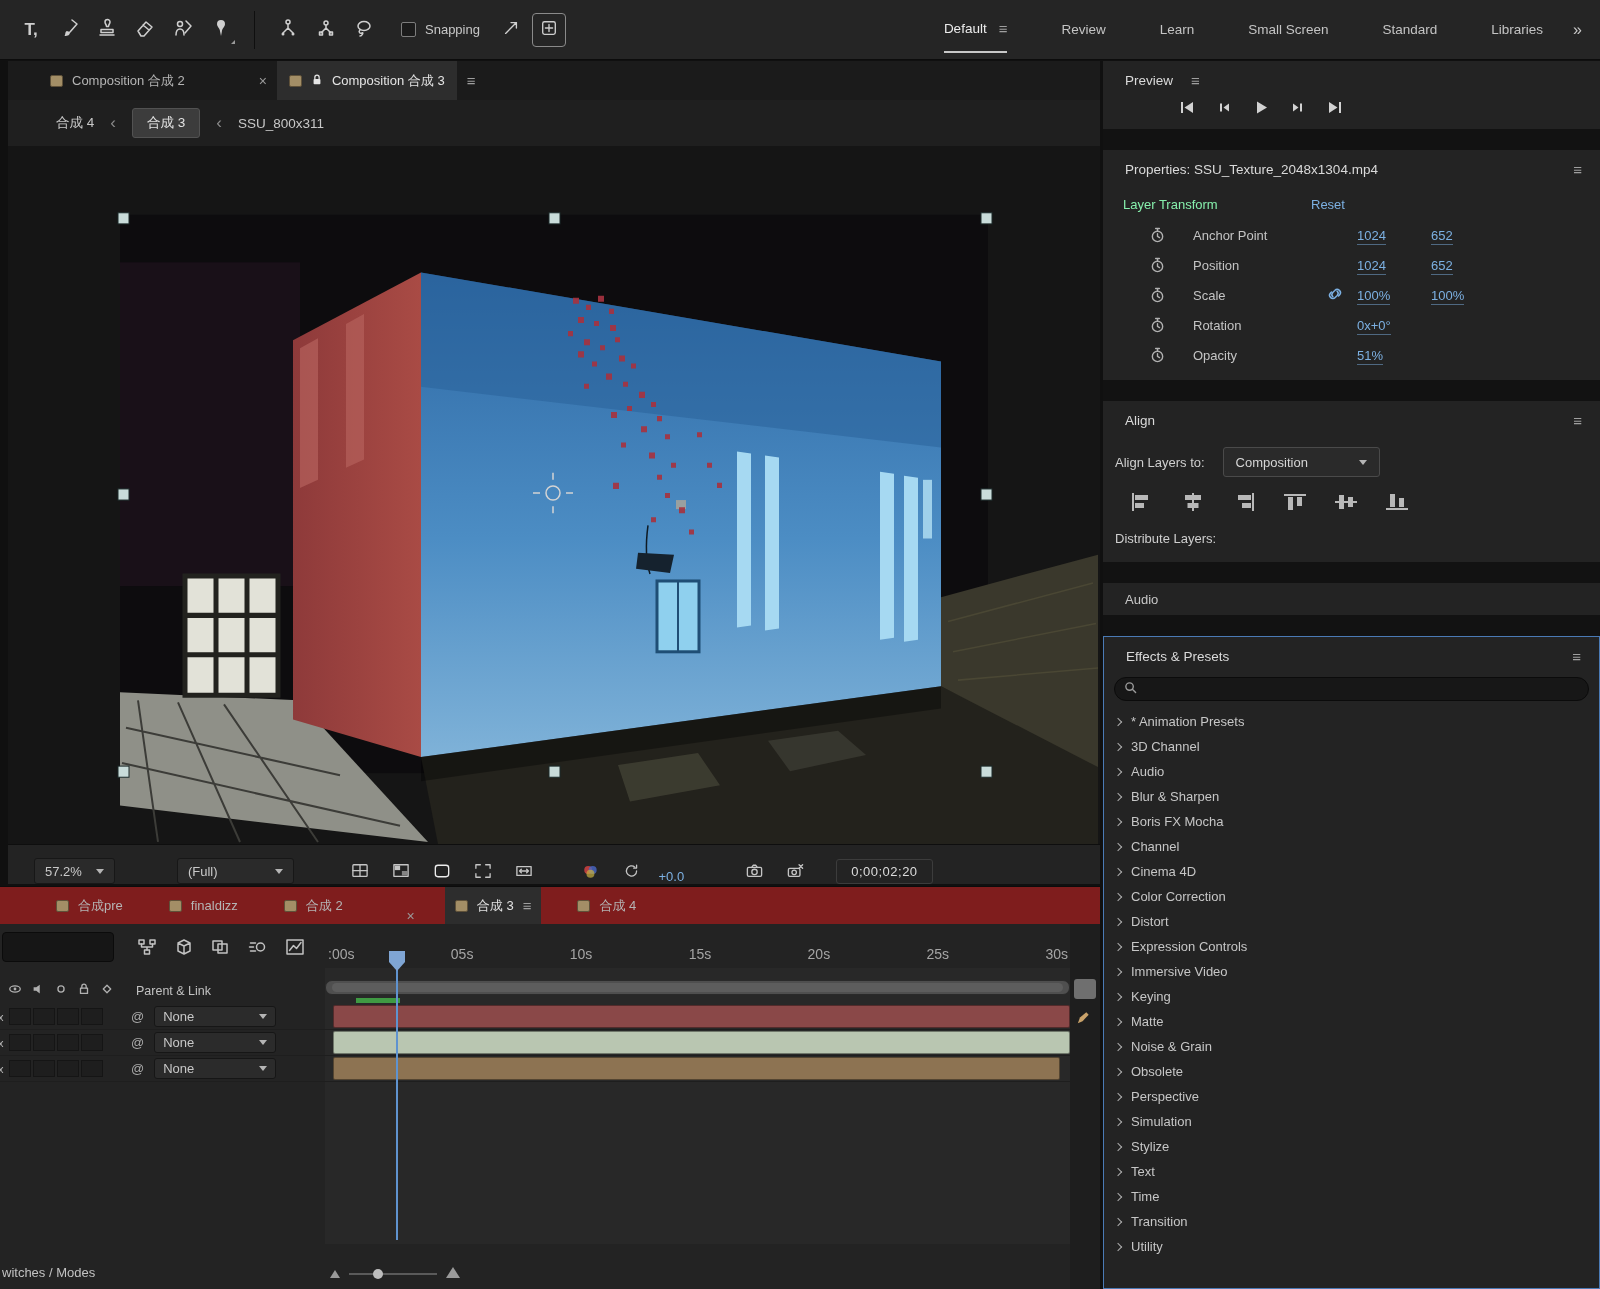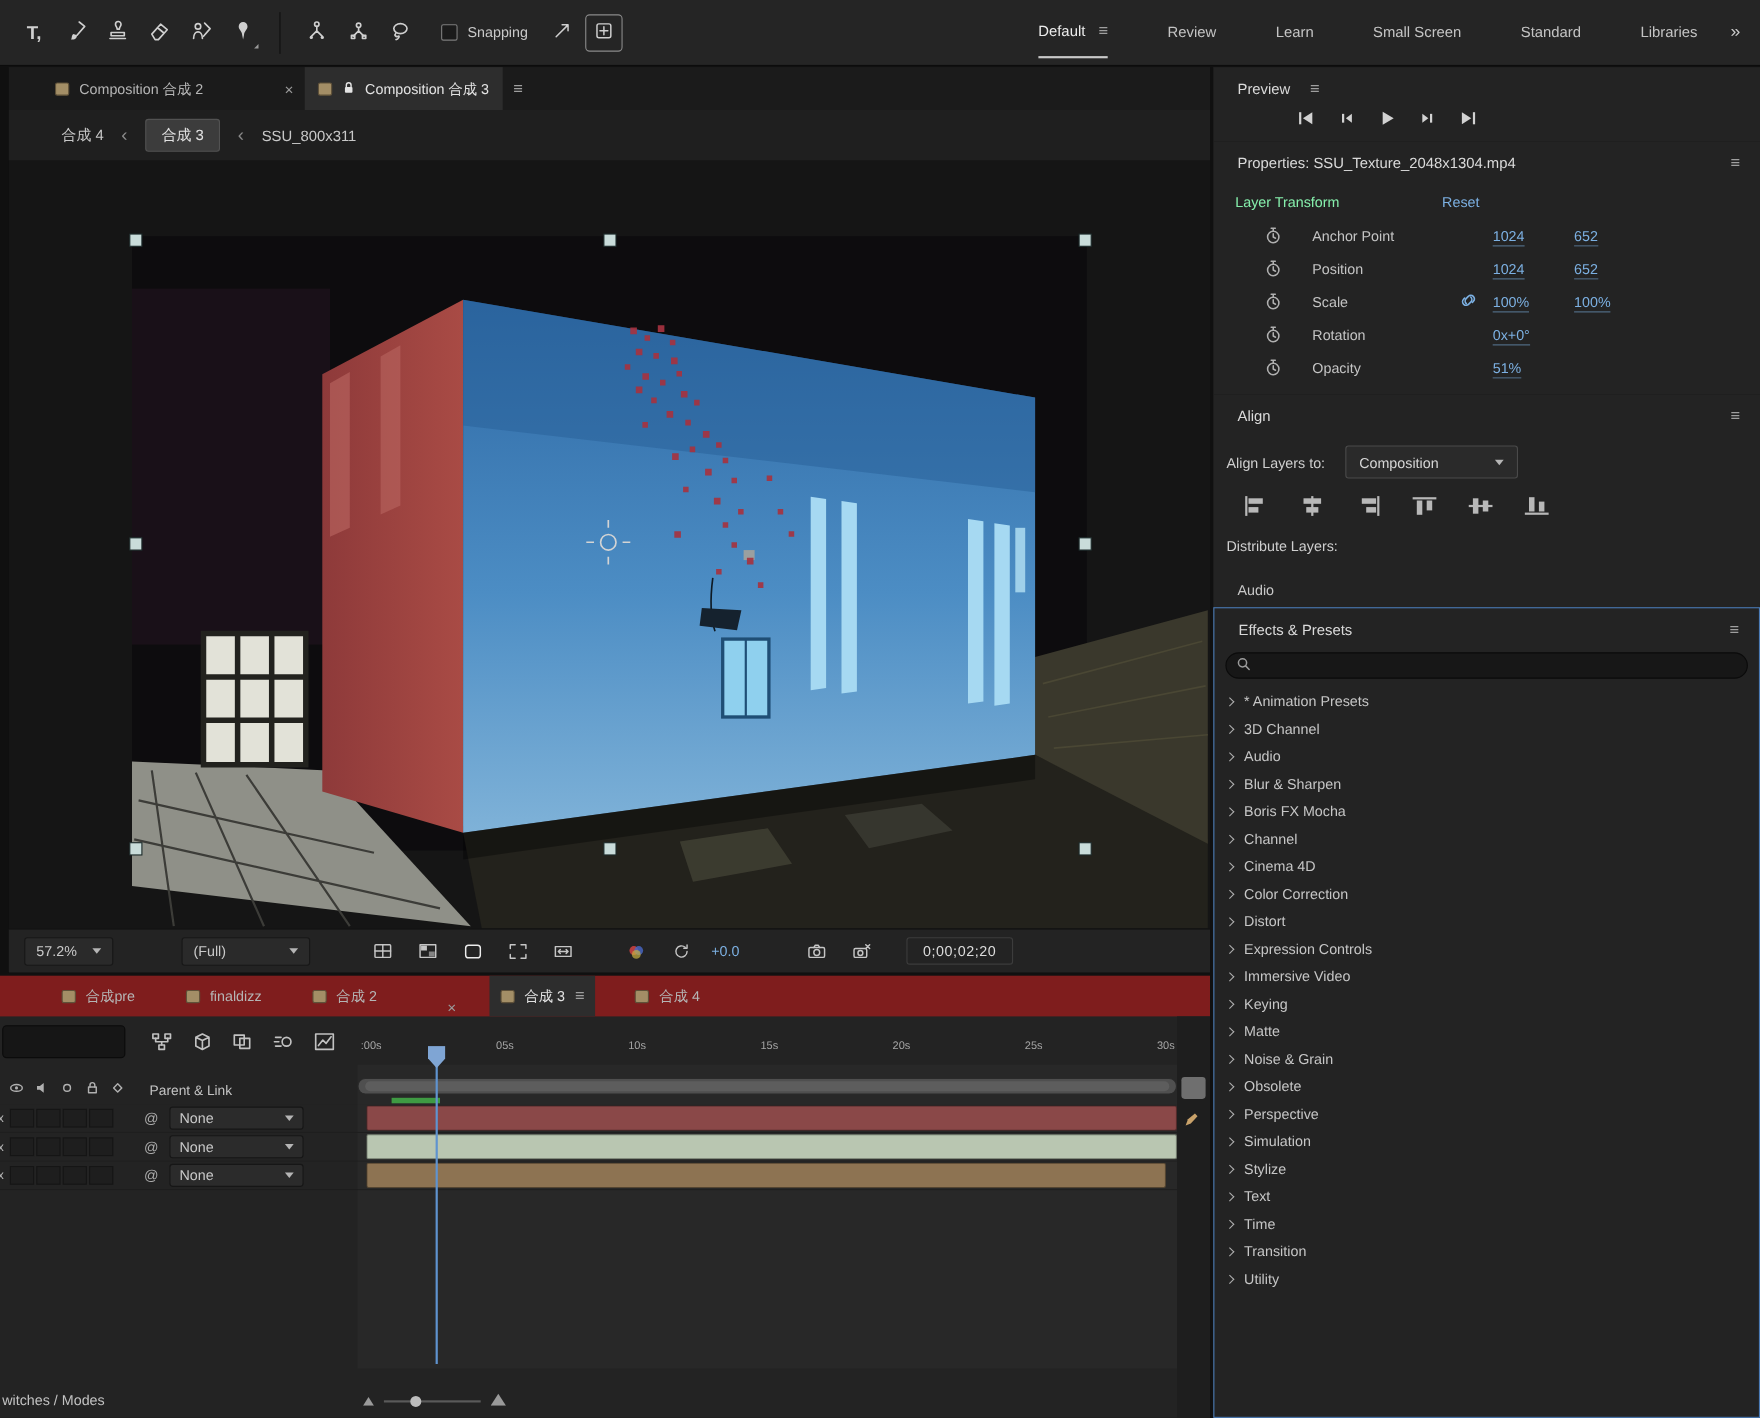--- a/index.html
+++ b/index.html
@@ -34,39 +34,39 @@
   .comp-tabs{height:39px;background:#1b1b1b;display:flex;align-items:center;padding-left:30px;flex:none}
   .tab{display:flex;align-items:center;gap:9px;padding:0 12px;height:39px;color:#b5b5b5}
   .tab.active{background:#2d2d2d;color:#e4e4e4}
   .close-x{color:#9a9a9a;font-size:14px;margin:0 10px 0 62px}
   .tab-menu{margin-left:10px}
   .breadcrumb{height:46px;display:flex;align-items:center;gap:16px;padding-left:48px;background:#1f1f1f;flex:none;font-size:13.5px}
   .crumb-sep{color:#8a8a8a;font-size:17px}
   .crumb-box{background:#3c3c3c;border:1px solid #525252;border-radius:3px;padding:5px 14px;color:#e2e2e2}
   .viewport{flex:1;position:relative;background:#141414;overflow:hidden}
   .viewport svg{position:absolute;inset:0;width:100%;height:100%}
-  .comp-bottom{height:40px;background:#232323;border-top:1px solid #0e0e0e;display:flex;align-items:center;padding-left:14px;gap:13px;flex:none}
+  .comp-bottom{height:40px;background:#232323;border-top:1px solid #0e0e0e;display:flex;align-items:flex-end;padding-left:26px;gap:13px;flex:none}
   .select{height:26px;background:#2a2a2a;border:1px solid #171717;border-radius:3px;display:flex;align-items:center;gap:14px;padding:0 10px;color:#c9c9c9}
   .cb-icon{width:28px;height:26px;display:flex;align-items:center;justify-content:center;color:#c5c5c5}
   .bright{color:#ececec}
   .exposure{color:var(--blue)}
   .timecode-box{border:1px solid #3c3c3c;border-radius:3px;padding:4px 14px;color:#dcdcdc;letter-spacing:.5px;margin-left:14px}
 
   
   .timeline{position:absolute;left:0;top:886px;width:1100px;height:403px;background:#232323;border-top:1px solid #0c0c0c}
   .tl-tabs{height:37px;background:#7f1d1d;display:flex;align-items:flex-end;padding-left:46px;gap:26px}
   .tl-tab{display:flex;align-items:center;gap:9px;color:#b5b5b5;height:37px;padding:0 10px}
   .tl-tab.active{background:#2d2d2d;color:#e2e2e2}
   .tl-main{position:relative;height:366px}
   .track-bg{position:absolute;left:325px;top:44px;width:745px;bottom:46px;background:#282828}
   .paste-right{position:absolute;left:1070px;top:0;width:30px;bottom:0;background:#1e1e1e}
   .time-field{position:absolute;left:2px;top:8px;width:112px;height:30px;background:#161616;border:1px solid #0b0b0b;border-radius:4px}
   .tl-icons{position:absolute;left:136px;top:12px;display:flex;gap:15px}
   .tl-icon{width:22px;height:22px;display:flex;align-items:center;justify-content:center;color:#c2c2c2}
-  .ruler{position:absolute;left:328px;top:22px;width:740px;display:flex;justify-content:space-between;color:#a5a5a5;font-size:10px;z-index:2}
+  .ruler{position:absolute;left:328px;top:22px;width:740px;display:flex;justify-content:space-between;color:#a5a5a5;font-size:14px;z-index:2}
   .workarea{position:absolute;left:325px;top:56px;width:745px;height:15px;background:#4f4f4f;border-radius:7px;border:1px solid #2a2a2a;z-index:2}
   .workarea-inner{position:absolute;left:6px;right:6px;top:2px;bottom:2px;background:#5d5d5d;border-radius:5px}
   .green-seg{position:absolute;left:356px;top:74px;width:44px;height:5px;z-index:3}
   .comp-btn-tag{position:absolute;left:1074px;top:55px;width:22px;height:20px;background:#6f6f6f;border-radius:3px;z-index:3}
   .col-icons{position:absolute;left:8px;top:58px;display:flex;gap:9px;align-items:center;color:#b0b0b0}
   .pl-header{position:absolute;left:136px;top:60px;color:#c2c2c2;font-size:12.5px}
   .tl-rows{position:absolute;left:0;top:80px;width:1070px;z-index:2}
   .tl-row{display:flex;height:26px;border-bottom:1px solid #1e1e1e}
   .row-left{width:325px;display:flex;align-items:center;overflow:hidden;background:#232323;gap:2px}
   .fx-clip{margin-left:-5px;width:12px;color:#b8b8b8;font-size:11px;flex:none}
@@ -78,21 +78,21 @@
   .layer-bar{position:absolute;left:8px;top:1px;height:23px;border-radius:2px;border:1px solid rgba(0,0,0,.4)}
   .pencil{position:absolute;left:1076px;top:86px;z-index:4;color:#c9a26a}
   .playhead-line{position:absolute;left:396px;top:44px;height:272px;width:2px;background:#5f93cf;z-index:6}
   .playhead-head{position:absolute;left:389px;top:27px;width:16px;height:20px;background:#7fa5d4;clip-path:polygon(0 0,100% 0,100% 55%,50% 100%,0 55%);z-index:7}
   .tl-bottom-label{position:absolute;left:2px;bottom:10px;color:#c2c2c2}
   .zoom-widget{position:absolute;left:330px;bottom:9px;display:flex;align-items:center;gap:9px;color:#9a9a9a;z-index:3}
   .zoom-track{width:88px;height:2px;background:#5a5a5a;position:relative}
   .zoom-handle{position:absolute;left:24px;top:-4px;width:10px;height:10px;border-radius:50%;background:#bdbdbd}
 
   
-  .rp{position:absolute;left:1103px;top:61px;width:497px;height:1228px;background:#121212;display:flex;flex-direction:column;gap:0}
+  .rp{position:absolute;left:1103px;top:61px;width:497px;height:1228px;background:#121212;display:flex;flex-direction:column;gap:21px}
   .rp-sec{background:#232323;flex:none}
   .rp-title{display:flex;align-items:center;gap:18px;height:38px;padding:0 18px 0 22px;font-size:13.5px;color:#dadada}
   .spacer{flex:1}
   .transport{display:flex;gap:13px;padding:0 0 14px 72px}
   .tr-btn{width:24px;height:16px;display:flex;align-items:center;justify-content:center;color:#d2d2d2}
   .lt-row{display:flex;align-items:center;height:32px;padding-left:20px}
   .lt-title{width:188px;color:#86efac}
   .reset-link{color:var(--blue)}
   .prop-row{display:flex;align-items:center;height:30px;padding-left:47px}
   .sw{width:15px;margin-right:28px;flex:none;color:#b0b0b0;display:flex}

